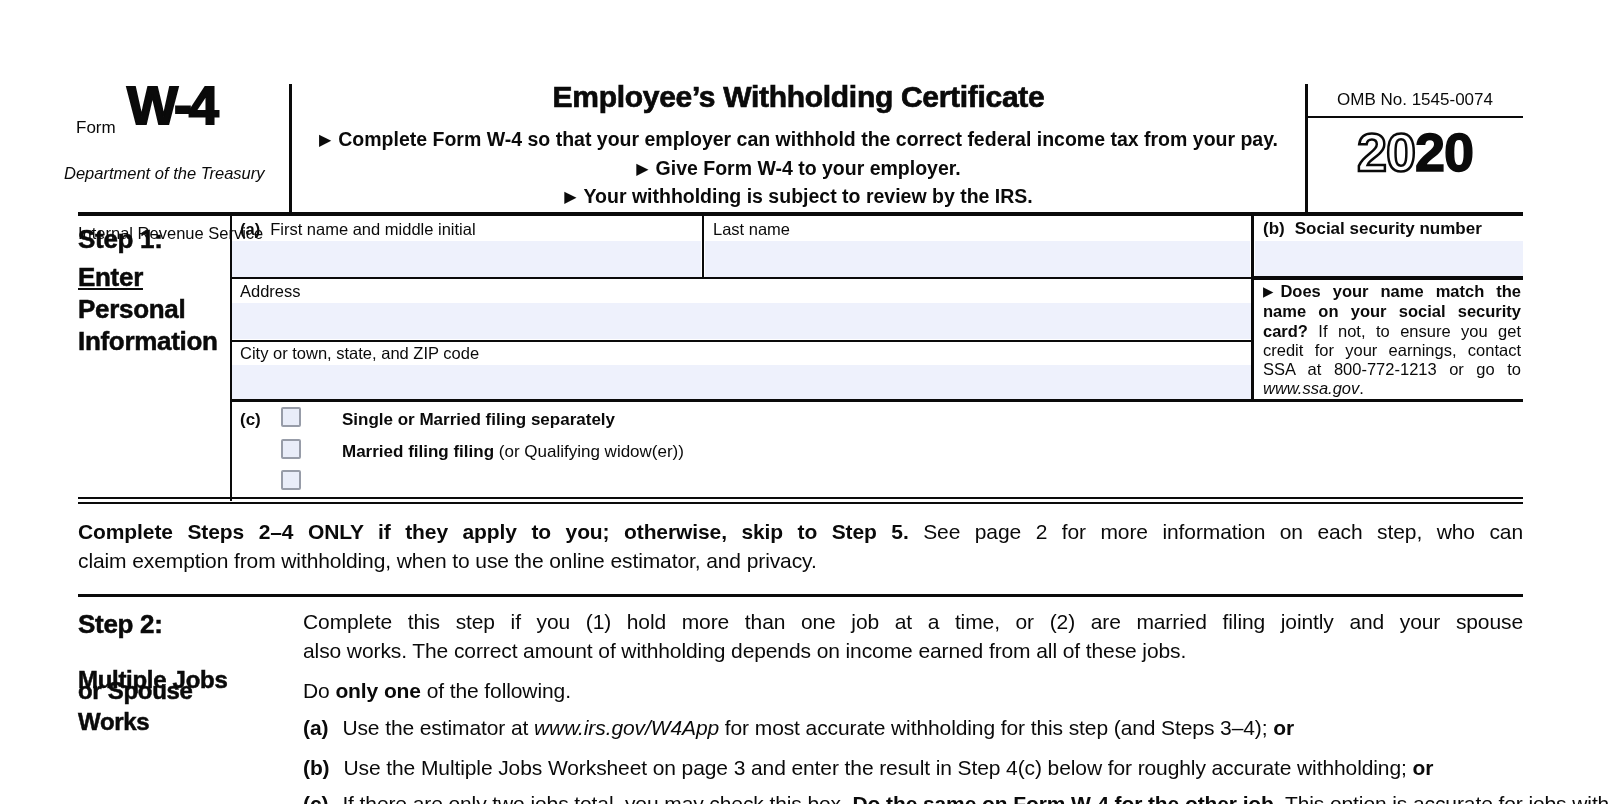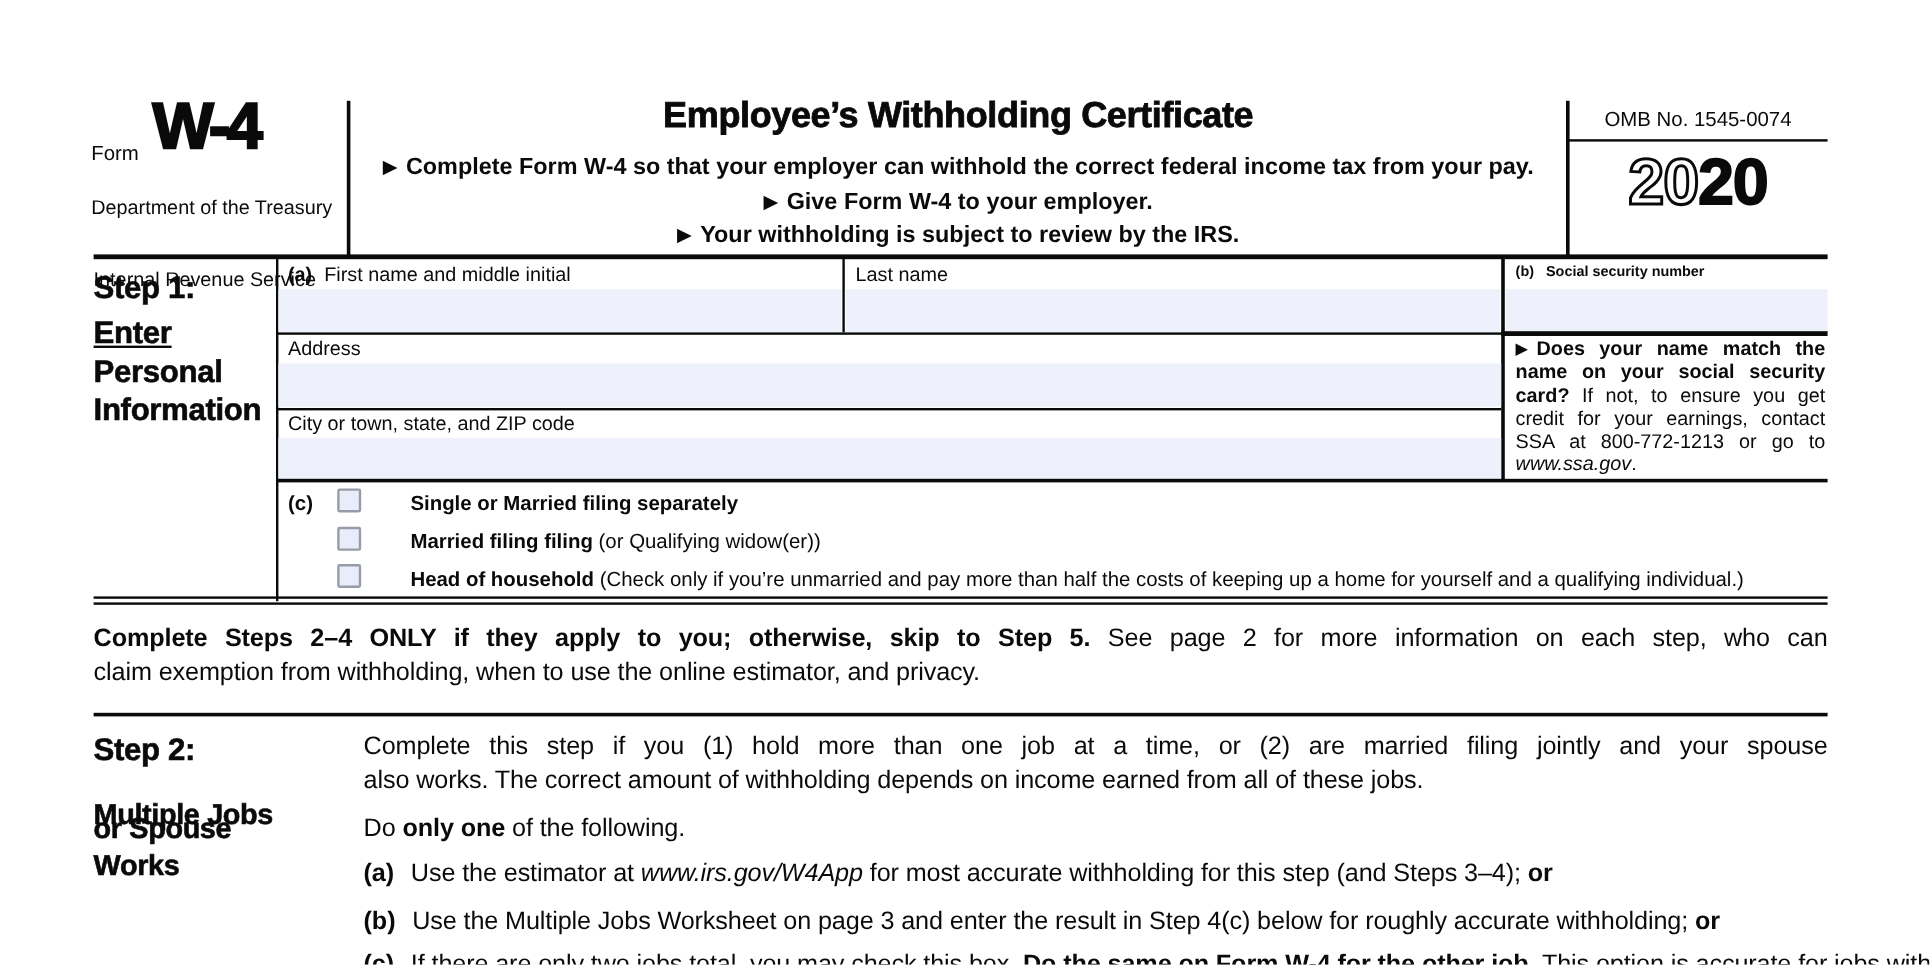--- a/index.html
+++ b/index.html
@@ -29,21 +29,21 @@
   .note-last { text-align:left; }
   .itemtag { font-weight:bold; margin-right:14px; }
 </style>
 </head>
 <body>
 
 <div class="page">
 
   <div class="abs" style="left:76px; top:118px; font-size:17px;">Form</div>
   <div class="abs" style="left:127px; top:74px; font-size:54px; font-weight:bold; letter-spacing:-3px; -webkit-text-stroke:2px #0a0a0a;">W-4</div>
-  <div class="abs" style="left:76px; top:164px; font-size:16.5px;">Department of the Treasury</div>
+  <div class="abs" style="left:64px; top:164px; font-size:16.5px;font-style:italic;">Department of the Treasury</div>
   <div class="abs" style="left:78px; top:185px; font-size:16.5px;margin-top:39px;">Internal Revenue Service</div>
 
   <div class="rule" style="left:289px; top:84px; width:2.5px; height:131px;"></div>
 
   <div class="abs heavy" style="left:292px; top:80px; width:1013px; text-align:center; font-size:30px; letter-spacing:-0.3px;">Employee’s Withholding Certificate</div>
 
   <div class="abs" style="left:292px; top:126px; width:1013px; text-align:center;">
     <div class="bullet-line"><span class="arrow">▶</span><span>Complete Form W-4 so that your employer can withhold the correct federal income tax from your pay.</span></div>
     <div class="bullet-line"><span class="arrow">▶</span><span>Give Form W-4 to your employer.</span></div>
     <div class="bullet-line"><span class="arrow">▶</span><span>Your withholding is subject to review by the IRS.</span></div>
@@ -66,21 +66,21 @@
   <div class="rule" style="left:230px; top:215px; width:2px; height:286px;"></div>
 
   <div class="abs lbl" style="left:240px; top:220px;"><span class="tag">(a)</span><span>First name and middle initial</span></div>
   <div class="field" style="left:232px; top:241px; width:469px; height:36px; font-size:18px; padding:6px;"></div>
 
   <div class="rule" style="left:702px; top:215px; width:2px; height:62px;"></div>
   <div class="abs lbl" style="left:713px; top:220px;">Last name</div>
   <div class="field" style="left:705px; top:241px; width:545px; height:36px; font-size:18px; padding:6px;"></div>
 
   <div class="rule" style="left:1251px; top:215px; width:3px; height:185px;"></div>
-  <div class="abs" style="left:1263px; top:219px; font-size:12px; font-weight:bold;"><span style="margin-right:10px;">(b)</span><span>Social security number</span></div>
+  <div class="abs" style="left:1263px; top:219px; font-size:17px; font-weight:bold;"><span style="margin-right:10px;">(b)</span><span>Social security number</span></div>
   <div class="field" style="left:1255px; top:241px; width:268px; height:36px; font-size:18px; padding:6px;"></div>
 
   <div class="rule" style="left:230px; top:277px; width:1021px; height:2px;"></div>
   <div class="rule" style="left:1251px; top:276px; width:272px; height:4px;"></div>
 
   <div class="abs lbl" style="left:240px; top:282px;">Address</div>
   <div class="field" style="left:232px; top:303px; width:1019px; height:36px; font-size:18px; padding:6px;"></div>
   <div class="rule" style="left:230px; top:340px; width:1021px; height:2px;"></div>
 
   <div class="abs lbl" style="left:240px; top:344px;">City or town, state, and ZIP code</div>
@@ -99,21 +99,20 @@
 
   <div class="abs" style="left:240px; top:410px; font-size:17px; font-weight:bold;">(c)</div>
 
   <div class="checkbox" style="left:281px; top:407px;"></div>
   <div class="cbl" style="left:312px; top:410px;"><span class="b">Single or Married filing separately</span></div>
 
   <div class="checkbox" style="left:281px; top:439px;"></div>
   <div class="cbl" style="left:312px; top:442px;"><span class="b">Married filing filing</span><span> (or Qualifying widow(er))</span></div>
 
   <div class="checkbox" style="left:281px; top:470px;"></div>
-  <div class="cbl" style="left:312px; top:473px;"><span class="b">Head of household</span><span> (Check only if you’re unmarried and pay more than half the costs of keeping up a home for yourself and a qualifying individual.)</span></div>
 
   <div class="rule" style="left:78px; top:497px; width:1445px; height:2px;"></div>
   <div class="rule" style="left:78px; top:501.5px; width:1445px; height:2px;"></div>
 
   <div class="abs t21 jlast" style="left:78px; top:520px; width:1445px;"><span class="b">Complete Steps 2–4 ONLY if they apply to you; otherwise, skip to Step 5.</span><span> See page 2 for more information on each step, who can</span></div>
   <div class="abs t21" style="left:78px; top:549px; width:1445px;">claim exemption from withholding, when to use the online estimator, and privacy.</div>
 
   <div class="rule" style="left:78px; top:594px; width:1445px; height:2.5px;"></div>
 
   <div class="abs steplbl" style="left:78px; top:609px;">Step 2:</div>

